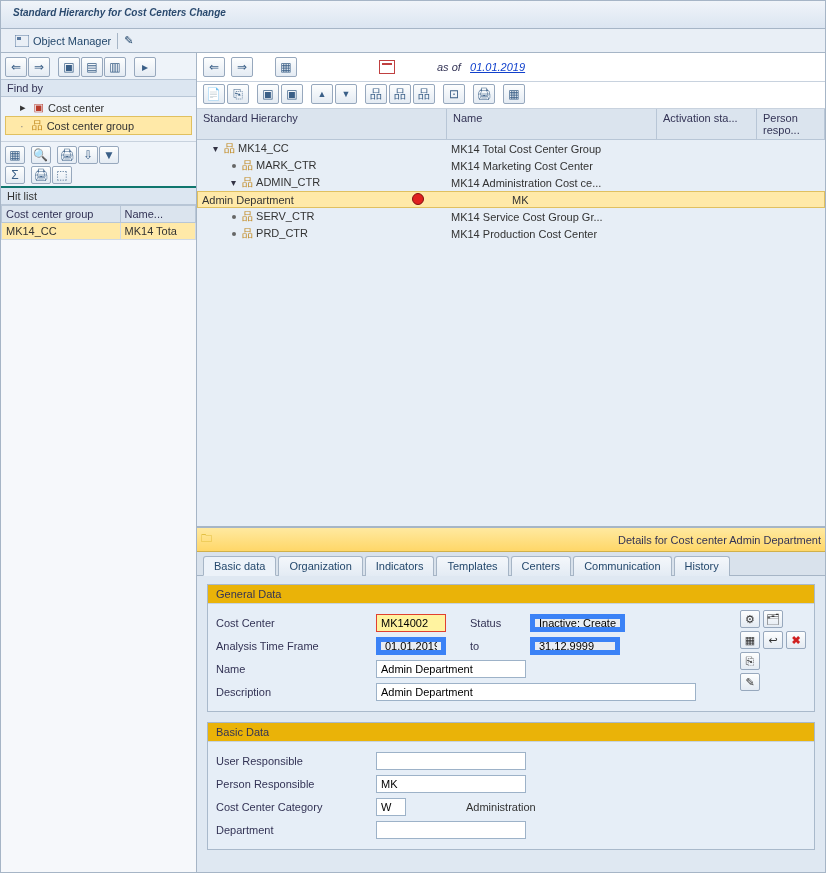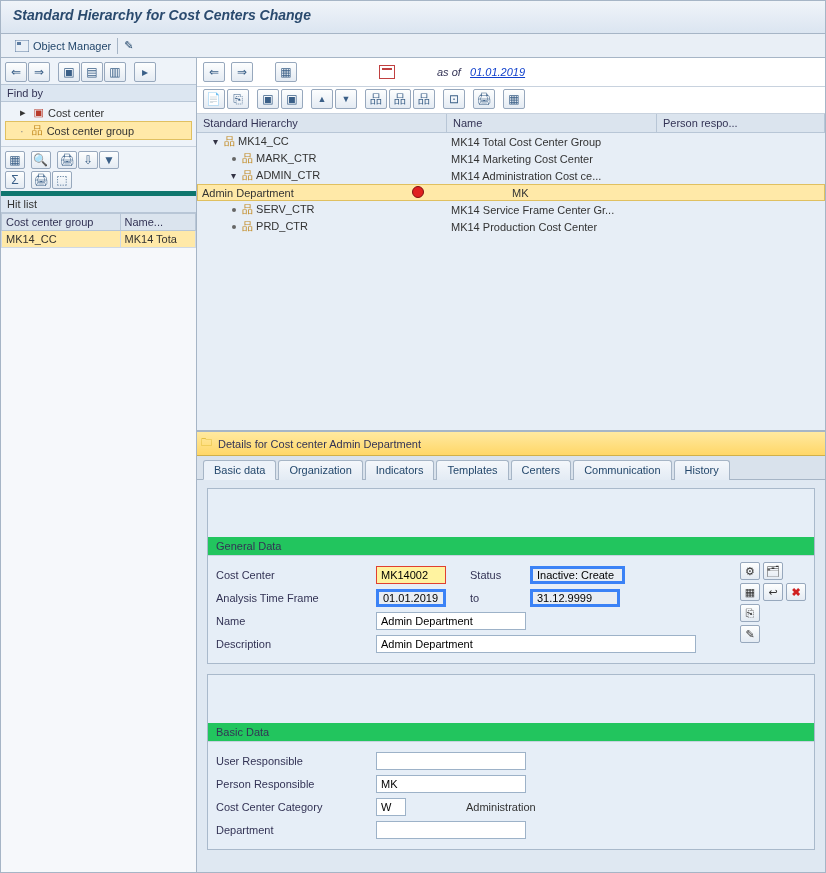--- a/index.html
+++ b/index.html
@@ -1,32 +1,32 @@
 <!DOCTYPE html>
 <html><head>
 <meta charset="utf-8">
 <style>
   html,body{margin:0;padding:0;font-family:Arial,Helvetica,sans-serif;font-size:11px;color:#333;background:#fff;}
   *{box-sizing:border-box;}
   .app{width:826px;height:873px;display:flex;flex-direction:column;border:1px solid #a6b5c6;overflow:hidden;}
-  .titlebar{background:linear-gradient(#f0f4f9,#dbe5f1);padding:6px 12px 10px;font-style:italic;font-weight:bold;font-size:14px;color:#2a4a6e;border-bottom:1px solid #a6b5c6;}
+  .titlebar{background:linear-gradient(#f0f4f9,#dbe5f1);padding:6px 12px 10px;font-style:italic;font-weight:bold;font-size:10px;color:#2a4a6e;border-bottom:1px solid #a6b5c6;}
   .menubar{display:flex;align-items:center;padding:3px 8px;background:#e9eff6;border-bottom:1px solid #a6b5c6;height:24px;}
   .menubtn{display:flex;align-items:center;gap:4px;padding:1px 6px;cursor:pointer;color:#24486c;}
   .divider{width:1px;height:16px;background:#a6b5c6;}
   .body{flex:1;display:flex;min-height:0;}
   .left{width:196px;display:flex;flex-direction:column;border-right:1px solid #a6b5c6;background:#eef3f9;}
   .right{flex:1;display:flex;flex-direction:column;min-width:0;}
   .nav-tb{display:flex;gap:1px;padding:4px 4px 2px;flex-wrap:wrap;}
   .tbtn{width:22px;height:20px;border:1px solid #97a8bd;background:linear-gradient(#fdfefe,#e4ebf3);border-radius:2px;display:flex;align-items:center;justify-content:center;font-size:12px;cursor:pointer;color:#3a5f87;}
   .tbtn.sm{width:20px;height:18px;}
   .findby-lbl{background:#dce6f1;border-top:1px solid #b8c6d6;border-bottom:1px solid #b8c6d6;padding:2px 6px;font-weight:normal;color:#335;}
   .findlist{padding:2px 4px 6px;}
   .finditem{display:flex;align-items:center;gap:4px;padding:1px 6px;cursor:pointer;border:1px solid transparent;}
   .finditem.sel{background:#ffe9a8;border:1px solid #e0c060;}
-  .hit-head{background:#dce6f1;border-top:5px solid #0f766e;border-bottom:1px solid #b8c6d6;padding:2px 6px;}
+  .hit-head{background:#dce6f1;border-top:2px solid #0f766e;border-bottom:1px solid #b8c6d6;padding:2px 6px;}
   .hit-table{width:100%;border-collapse:collapse;}
   .hit-table th{background:#dbe4ee;border:1px solid #b8c6d6;padding:2px 4px;text-align:left;font-weight:normal;color:#335;}
   .hit-table td{border:1px solid #d0d9e4;padding:2px 4px;background:#fff;}
   .hit-table tr.sel td{background:#ffe9a8;}
   .right-top-tb{display:flex;align-items:center;gap:6px;padding:4px 6px;border-bottom:1px solid #c8d2de;flex-wrap:wrap;}
   .calico{width:16px;height:14px;border:1px solid #c04040;background:#fff;position:relative;display:inline-block;}
   .calico:after{content:"";position:absolute;left:2px;right:2px;top:2px;height:2px;background:#c04040;}
   .asof{color:#335;font-style:italic;}
   .asof .date{color:#1040cc;text-decoration:underline;}
   .right-tb2{display:flex;gap:2px;padding:2px 6px 4px;border-bottom:1px solid #c8d2de;}
@@ -45,32 +45,32 @@
   .indent{display:inline-block;}
   .twist{display:inline-block;width:9px;height:9px;text-align:center;line-height:8px;font-size:10px;color:#334;margin-right:4px;cursor:pointer;}
   .leaf-dot{display:inline-block;width:4px;height:4px;background:#666;border-radius:50%;margin:0 6px 0 3px;vertical-align:middle;}
   .ico-grp{color:#c0861a;}
   .ico-cc{color:#b83a2a;}
   .act-ico{display:inline-block;width:12px;height:12px;background:#e02020;border-radius:50%;border:1px solid #801010;}
   .tree-fill{height:340px;background:#e7eef6;}
   .details{border-top:1px solid #a6b5c6;display:flex;flex-direction:column;}
   .det-title{background:linear-gradient(#ffe9a0,#ffd768);border-bottom:1px solid #d0b04a;padding:2px 4px;display:flex;align-items:center;}
   .det-title .folder{color:#caa000;margin-right:6px;}
-  .det-title .t{flex:1;text-align:left;color:#335;}
+  .det-title .t{flex:1;text-align:right;color:#335;}
   .tabs{display:flex;gap:0;background:#d9e2ec;border-bottom:1px solid #a6b5c6;padding-top:3px;padding-left:6px;}
   .tab{padding:3px 10px;border:1px solid #a6b5c6;border-bottom:none;background:linear-gradient(#f4f7fb,#e3ebf4);margin-right:2px;color:#24486c;cursor:pointer;border-top-left-radius:3px;border-top-right-radius:3px;position:relative;top:1px;}
   .tab.active{background:#ecf2f9;font-weight:normal;border-bottom:1px solid #ecf2f9;}
   .det-body{background:#dfe8f2;padding:8px 10px 12px;flex:1;overflow:auto;}
   .group{border:1px solid #a9b9cb;margin-bottom:10px;background:#e6eef7;}
-  .grp-title{padding:3px 8px;color:#335;border-bottom:1px solid #c7d3e0;background:#22c55e;margin-top:48px;}
+  .grp-title{padding:3px 8px;color:#335;border-bottom:1px solid #c7d3e0;background:#eab308;}
   .grp-body{padding:6px 8px;}
   .row{display:flex;align-items:center;margin:3px 0;min-height:20px;}
   .lbl{width:160px;color:#335;}
   .inp{border:1px solid #9db2c8;background:#fff;padding:1px 4px;height:18px;font-size:11px;font-family:inherit;}
-  .inp.ro{background:#e8edf3;border:3px solid #3b82f6;}
+  .inp.ro{background:#e8edf3;border:5px solid #3b82f6;}
   .inp.hl{border:1px solid #e04030;background:#fff3a0;}
   .stat-inp{width:95px;text-align:left;}
   .side-icons{display:flex;flex-direction:column;gap:3px;margin-left:12px;}
   .side-icons-row{display:flex;gap:3px;}
   .sico{width:20px;height:18px;border:1px solid #97a8bd;background:linear-gradient(#fdfefe,#e4ebf3);border-radius:2px;display:flex;align-items:center;justify-content:center;cursor:pointer;}
   .ml{margin-left:24px;}
   .w70{width:70px;} .w90{width:90px;} .w150{width:150px;} .w320{width:320px;} .w30{width:30px;}
   svg{display:block;}
 </style>
 </head>
@@ -190,20 +190,21 @@
         <div style="width:4px;"></div>
         <div class="tbtn">🖨</div>
         <div style="width:4px;"></div>
         <div class="tbtn">▦</div>
       </div>
 
       <div class="tree-wrap">
         <div class="tree-head">
           <div class="th-col1">Standard Hierarchy</div>
           <div class="th-col2">Name</div>
+          <div class="th-col3">Activation sta...</div>
           <div class="th-col4">Person respo...</div>
         </div>
         <div class="tree-body" id="treebody">
             <div class="trow">
               <div class="tcell tr-col1"><span class="indent" style="width:10px"></span><span class="twist">▾</span><span class="ico-grp">品</span> <span>MK14_CC</span></div>
               <div class="tcell tr-col2">MK14 Total Cost Center Group</div>
               <div class="tcell tr-col3"></div>
               <div class="tcell tr-col4"></div>
             </div>
             <div class="trow">
@@ -218,21 +219,21 @@
               <div class="tcell tr-col3"></div>
               <div class="tcell tr-col4"></div>
             </div>
             <div class="trow sel">
               <div class="tcell tr-col2">Admin Department</div>
               <div class="tcell tr-col3"><span class="act-ico"></span></div>
               <div class="tcell tr-col4">MK</div>
             </div>
             <div class="trow">
               <div class="tcell tr-col1"><span class="indent" style="width:28px"></span><span class="leaf-dot"></span><span class="ico-grp">品</span> <span>SERV_CTR</span></div>
-              <div class="tcell tr-col2">MK14 Service Frame Center Gr...</div>
+              <div class="tcell tr-col2">MK14 Service Cost Group Gr...</div>
               <div class="tcell tr-col3"></div>
               <div class="tcell tr-col4"></div>
             </div>
             <div class="trow">
               <div class="tcell tr-col1"><span class="indent" style="width:28px"></span><span class="leaf-dot"></span><span class="ico-grp">品</span> <span>PRD_CTR</span></div>
               <div class="tcell tr-col2">MK14 Production Cost Center</div>
               <div class="tcell tr-col3"></div>
               <div class="tcell tr-col4"></div>
             </div>
           </div>

